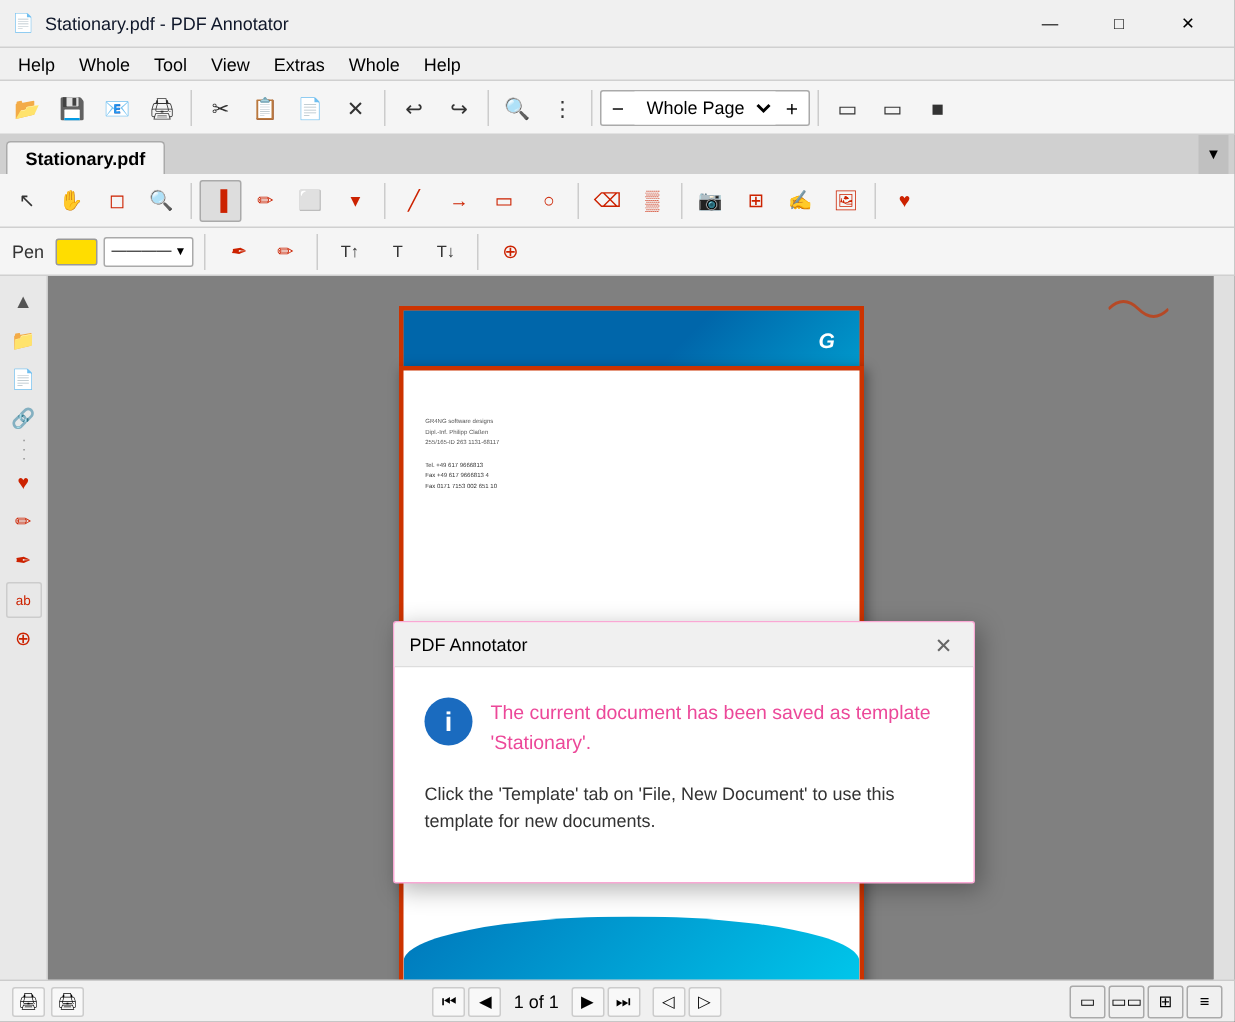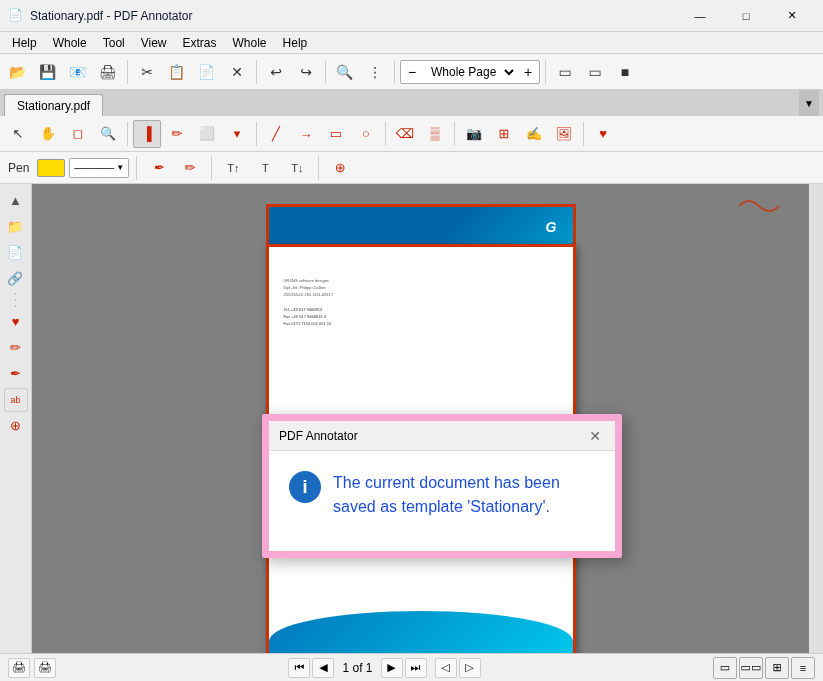--- a/index.html
+++ b/index.html
@@ -79,21 +79,21 @@
       display: flex;
       align-items: flex-end;
       padding: 0 4px;
     }
     .tab {
       background: #e8e8e8;
       border: 1px solid #aaa;
       border-bottom: none;
       padding: 3px 12px;
       font-size: 12px;
-      font-weight: normal;
+      font-weight: bold;
       cursor: pointer;
       height: 22px;
       display: flex; align-items: center;
       border-radius: 3px 3px 0 0;
     }
     .tab.active { background: #f5f5f5; }
     .tab-drop { width: 20px; height: 26px; background: #c0c0c0; display:flex; align-items:center; justify-content:center; margin-left: auto; font-size: 10px; cursor:pointer; }
 
     
     .annotation-toolbar {
@@ -179,23 +179,23 @@
       height: 440px;
       background: white;
       border: 3px solid #cc3300;
       position: relative;
       box-shadow: 2px 2px 8px rgba(0,0,0,0.4);
       overflow: hidden;
     }
     .pdf-content { padding: 10px 15px; font-size:5px; color:#333; }
     .modal {
       background: white;
-      border: 7px solid #f9a8d4;
+      border: 1px solid #f9a8d4;
       box-shadow: 4px 4px 16px rgba(0,0,0,0.3);
-      width: 360px;
+      width: 388px;
       border-radius: 2px;
       position: absolute;
       top: 230px;
       left: 230px;
     }
     .modal-titlebar {
       background: #f0f0f0;
       border-bottom: 1px solid #ddd;
       height: 30px;
       display: flex;
@@ -215,21 +215,21 @@
     .modal-body { padding: 20px 20px 16px 20px; }
     .modal-info-row { display: flex; gap: 12px; align-items: flex-start; margin-bottom: 16px; }
     .modal-info-icon {
       width: 32px; height: 32px;
       background: #1a6bbf;
       border-radius: 50%;
       display: flex; align-items: center; justify-content:center;
       color: white; font-size: 18px; font-weight: bold;
       flex-shrink: 0;
     }
-    .modal-main-text { font-size: 16px; color: #1d4ed8; font-weight: 500; line-height: 1.5; }
+    .modal-main-text { font-size: 13px; color: #ec4899; font-weight: 500; line-height: 1.5; }
     .modal-sub-text { font-size: 12px; color: #333; line-height: 1.5; margin-bottom: 16px; }
     .modal-footer { display: flex; justify-content: flex-end; padding-top: 8px; border-top: 1px solid #eee; }
     .modal-ok-btn {
       padding: 4px 24px;
       border: 1px solid #7a7a7a;
       background: #f0f0f0;
       font-size: 12px;
       cursor: pointer;
       border-radius: 2px;
       color: #000;
@@ -429,20 +429,21 @@
         <span class="modal-title">PDF Annotator</span>
         <button class="modal-close-btn">✕</button>
       </div>
       <div class="modal-body">
         <div class="modal-info-row">
           <div class="modal-info-icon">
             <span>i</span>
           </div>
           <div class="modal-main-text">The current document has been saved as template 'Stationary'.</div>
         </div>
+        <div class="modal-sub-text">Click the 'Template' tab on 'File, New Document' to use this template for new documents.</div>
       </div>
     </div>
   </div>
 
   <div class="scrollbar-v"></div>
 </div>
 
 <div class="status-bar">
   <button class="status-nav-btn">🖨</button>
   <button class="status-nav-btn">🖨</button>

